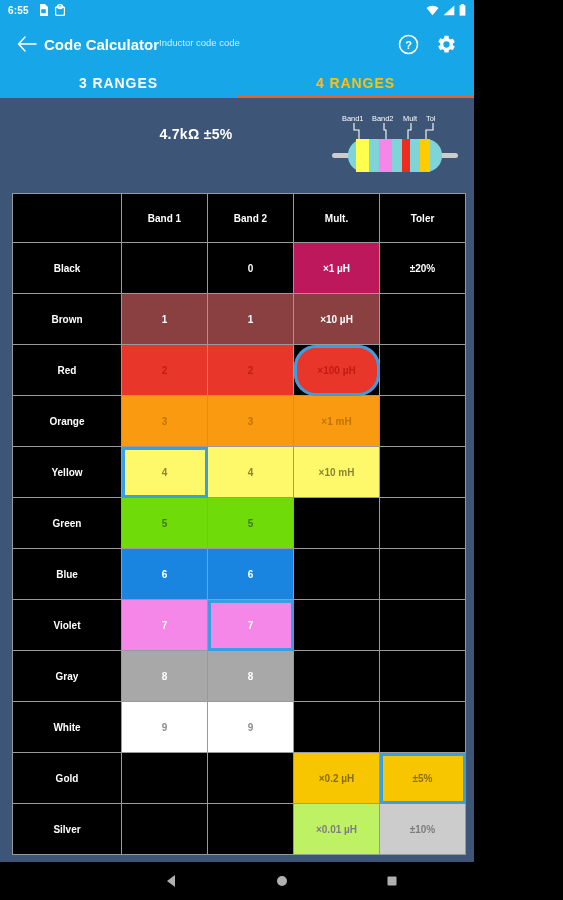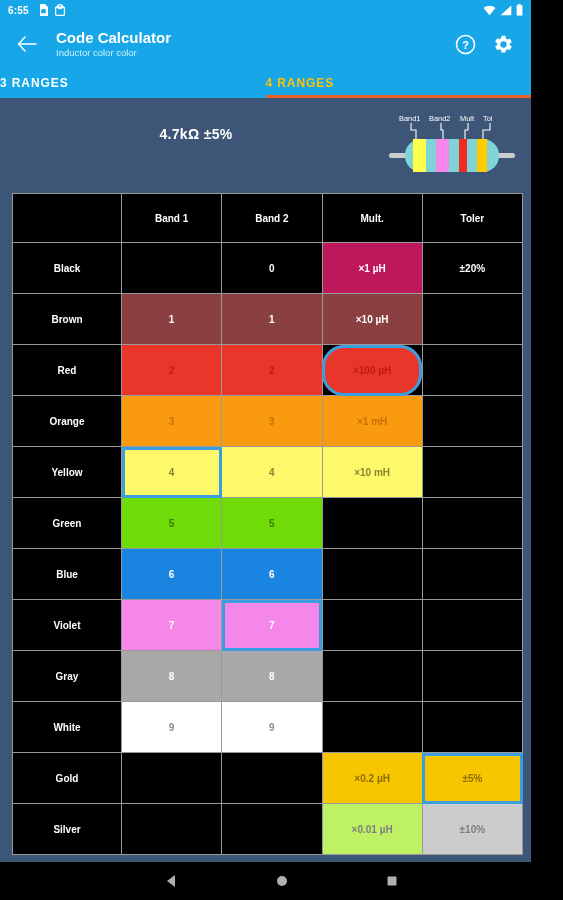--- a/index.html
+++ b/index.html
@@ -2,50 +2,50 @@
 <html><head>
 <meta charset="utf-8">
 <style>
   * { box-sizing: border-box; margin: 0; padding: 0; }
   html, body {
     width: 563px; height: 900px;
     background: #000;
     font-family: "Liberation Sans", sans-serif;
     overflow: hidden;
   }
-  #app { position: relative; width: 531px; height: 900px; background: #3d5577; }
+  #app { position: relative; width: 474px; height: 900px; background: #3d5577; }
 
   
   .statusbar {
     height: 20px; background: #17a7e8;
     display: flex; align-items: center;
     padding: 0 8px; color: #fff;
   }
   .status-time { font-size: 10px; font-weight: bold; letter-spacing: .2px; }
   .status-left-icons { display: flex; align-items: center; gap: 7px; margin-left: 10px; }
   .status-right { margin-left: auto; display: flex; align-items: center; gap: 4px; }
   .sicon { display: block; }
 
   
   .appbar {
     height: 48px; background: #17a7e8;
     display: flex; align-items: center; padding: 0 10px;
   }
   .back-btn { width: 34px; height: 34px; display:flex; align-items:center; justify-content:center; }
-  .titles { margin-left: 12px; display: flex; flex-direction: column; justify-content: center; }
+  .titles { margin-left: 0; display: flex; flex-direction: row; justify-content: center; }
   .title { color: #fff; font-size: 15px; font-weight: bold; line-height: 17px; }
   .subtitle { color: #cfeeff; font-size: 9.5px; line-height: 13px; }
   .appbar-actions { margin-left: auto; display: flex; align-items: center; gap: 14px; padding-right: 6px; }
   .action-btn { width: 24px; height: 24px; display:flex; align-items:center; justify-content:center; }
 
   
   .tabs { height: 30px; background: #17a7e8; display: flex; position: relative; }
   .tab {
-    flex: 1; display: flex; align-items: center; justify-content: flex-start;
-    font-size: 12px; font-weight: bold; letter-spacing: .9px;
+    flex: 1; display: flex; align-items: center; justify-content: center;
+    font-size: 14px; font-weight: bold; letter-spacing: .9px;
     color: #ffffff; position: relative;
   }
   .tab.active { color: #ffc107; }
   .tab-underline { position: absolute; bottom: 0; height: 3px; background: #e8622a; }
   .tab.inactive .tab-underline { background: #17a7e8; }
 
   
   .result-panel {
     height: 95px; background: #3d5577;
     position: relative; display: flex; align-items: center;
@@ -112,21 +112,21 @@
 
   <div class="appbar">
     <div class="back-btn">
       <svg width="20" height="16" viewBox="0 0 20 16">
         <path d="M8 1 L1.6 8 L8 15" fill="none" stroke="#fff" stroke-width="1.5" stroke-linecap="round" stroke-linejoin="round"></path>
         <path d="M1.8 8 H19" stroke="#fff" stroke-width="1.5" stroke-linecap="round"></path>
       </svg>
     </div>
     <div class="titles">
       <div class="title">Code Calculator</div>
-      <div class="subtitle">Inductor color color</div>
+      <div class="subtitle">Inductor code code</div>
     </div>
     <div class="appbar-actions">
       <div class="action-btn">
         <svg width="21" height="21" viewBox="0 0 21 21">
           <circle cx="10.5" cy="10.5" r="9" fill="none" stroke="#fff" stroke-width="1.5"></circle>
           <text x="10.5" y="14.8" text-anchor="middle" font-size="11" font-weight="bold" fill="#fff" font-family="Liberation Sans, sans-serif">?</text>
         </svg>
       </div>
       <div class="action-btn">
         <svg width="21" height="21" viewBox="0 0 24 24">

